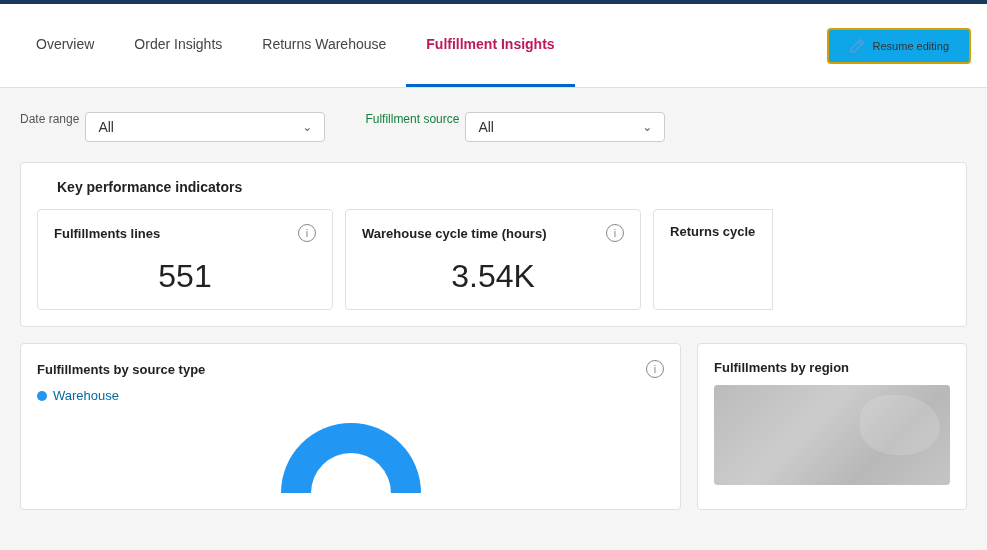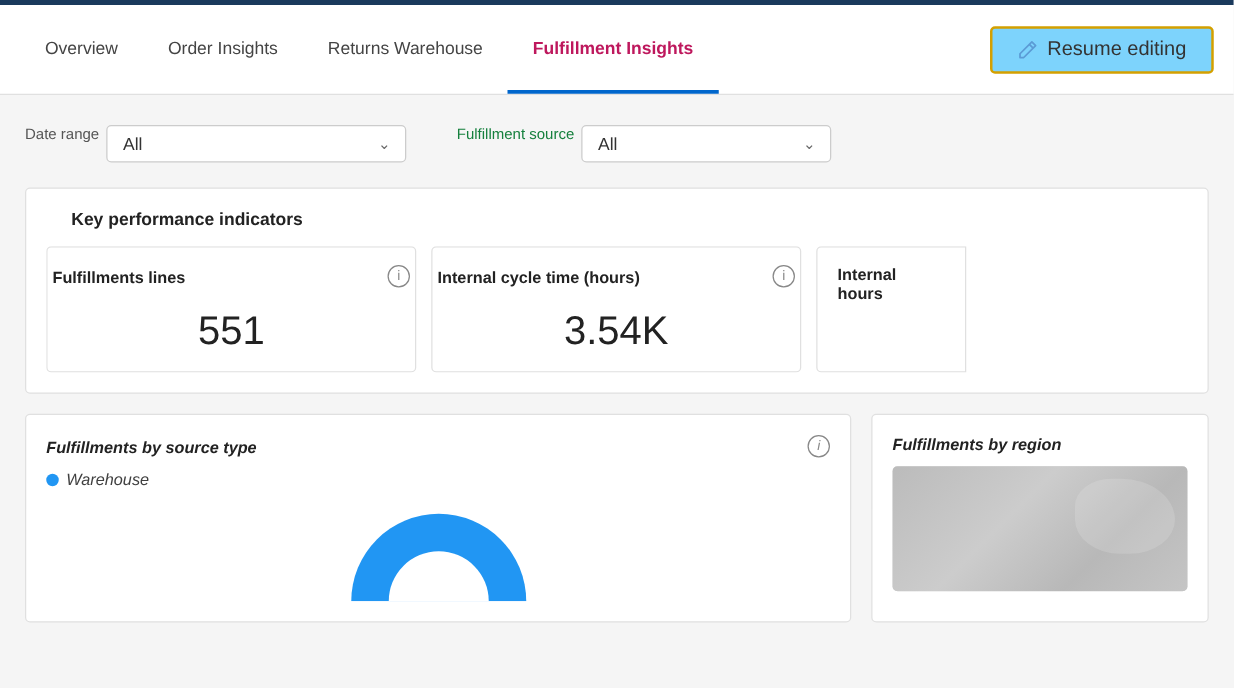--- a/index.html
+++ b/index.html
@@ -11,21 +11,21 @@
       overflow: hidden;
     }
 
     
     .top-bar {
       background: #fff;
       border-bottom: 1px solid #e0e0e0;
       display: flex;
       align-items: stretch;
       padding: 0 16px;
-      height: 76px;
+      height: 88px;
       position: relative;
     }
     .top-bar::before {
       content: '';
       position: absolute;
       top: 0; left: 0; right: 0;
       height: 4px;
       background: #1a3a5c;
     }
 
@@ -48,23 +48,23 @@
     }
 
     .resume-editing-btn {
       display: flex;
       align-items: center;
       gap: 8px;
       margin-left: auto;
       padding: 8px 20px;
       border: 2.5px solid #d4a000;
       border-radius: 4px;
-      background: #7dd3fc;
+      background: #0ea5e9;
       color: #333;
-      font-size: 16px;
+      font-size: 11px;
       font-weight: 500;
       cursor: pointer;
       align-self: center;
       margin-top: 4px;
     }
 
     
     .main-content {
       padding: 24px 20px 16px 20px;
       background: #f5f5f5;
@@ -123,21 +123,21 @@
     }
     .kpi-cards-row {
       display: flex;
       gap: 12px;
       overflow: hidden;
     }
     .kpi-card {
       flex: 0 0 calc(33.3% - 8px);
       border: 1px solid #e0e0e0;
       border-radius: 4px;
-      padding: 14px 4px;
+      padding: 14px 16px;
       background: #fff;
       min-height: 100px;
     }
     .kpi-card-header {
       display: flex;
       align-items: center;
       justify-content: space-between;
       margin-bottom: 12px;
     }
     .kpi-card-title {
@@ -171,21 +171,20 @@
       gap: 16px;
     }
     .chart-card {
       background: #fff;
       border: 1px solid #e0e0e0;
       border-radius: 4px;
       padding: 16px;
       flex: 1;
       min-height: 160px;
       overflow: hidden;
-      font-style: italic;
     }
     .chart-card-right {
       flex: 0 0 270px;
       position: relative;
       overflow: hidden;
     }
     .chart-card-header {
       display: flex;
       align-items: center;
       justify-content: space-between;
@@ -194,21 +193,21 @@
     .chart-card-title {
       font-size: 13px;
       font-weight: 600;
       color: #222;
     }
     .legend-item {
       display: flex;
       align-items: center;
       gap: 6px;
       font-size: 13px;
-      color: #404040;
+      color: #0369a1;
       margin-top: 6px;
     }
     .legend-dot {
       width: 10px;
       height: 10px;
       border-radius: 50%;
       background: #2196f3;
     }
 
     
@@ -312,29 +311,29 @@
       <div class="kpi-card">
         <div class="kpi-card-header">
           <span class="kpi-card-title">Fulfillments lines</span>
           <div class="info-icon">i</div>
         </div>
         <div class="kpi-card-value">551</div>
       </div>
 
       <div class="kpi-card">
         <div class="kpi-card-header">
-          <span class="kpi-card-title">Internal cycle time (hours)</span>
+          <span class="kpi-card-title">Warehouse cycle time (hours)</span>
           <div class="info-icon">i</div>
         </div>
         <div class="kpi-card-value">3.54K</div>
       </div>
 
       <div class="kpi-card kpi-card-partial">
         <div class="kpi-card-header">
-          <span class="kpi-card-title">Internal hours</span>
+          <span class="kpi-card-title">Returns cycle</span>
         </div>
       </div>
 
     </div>
   </div>
 
   <div class="bottom-row">
 
     <div class="chart-card">
       <div class="chart-card-header">

